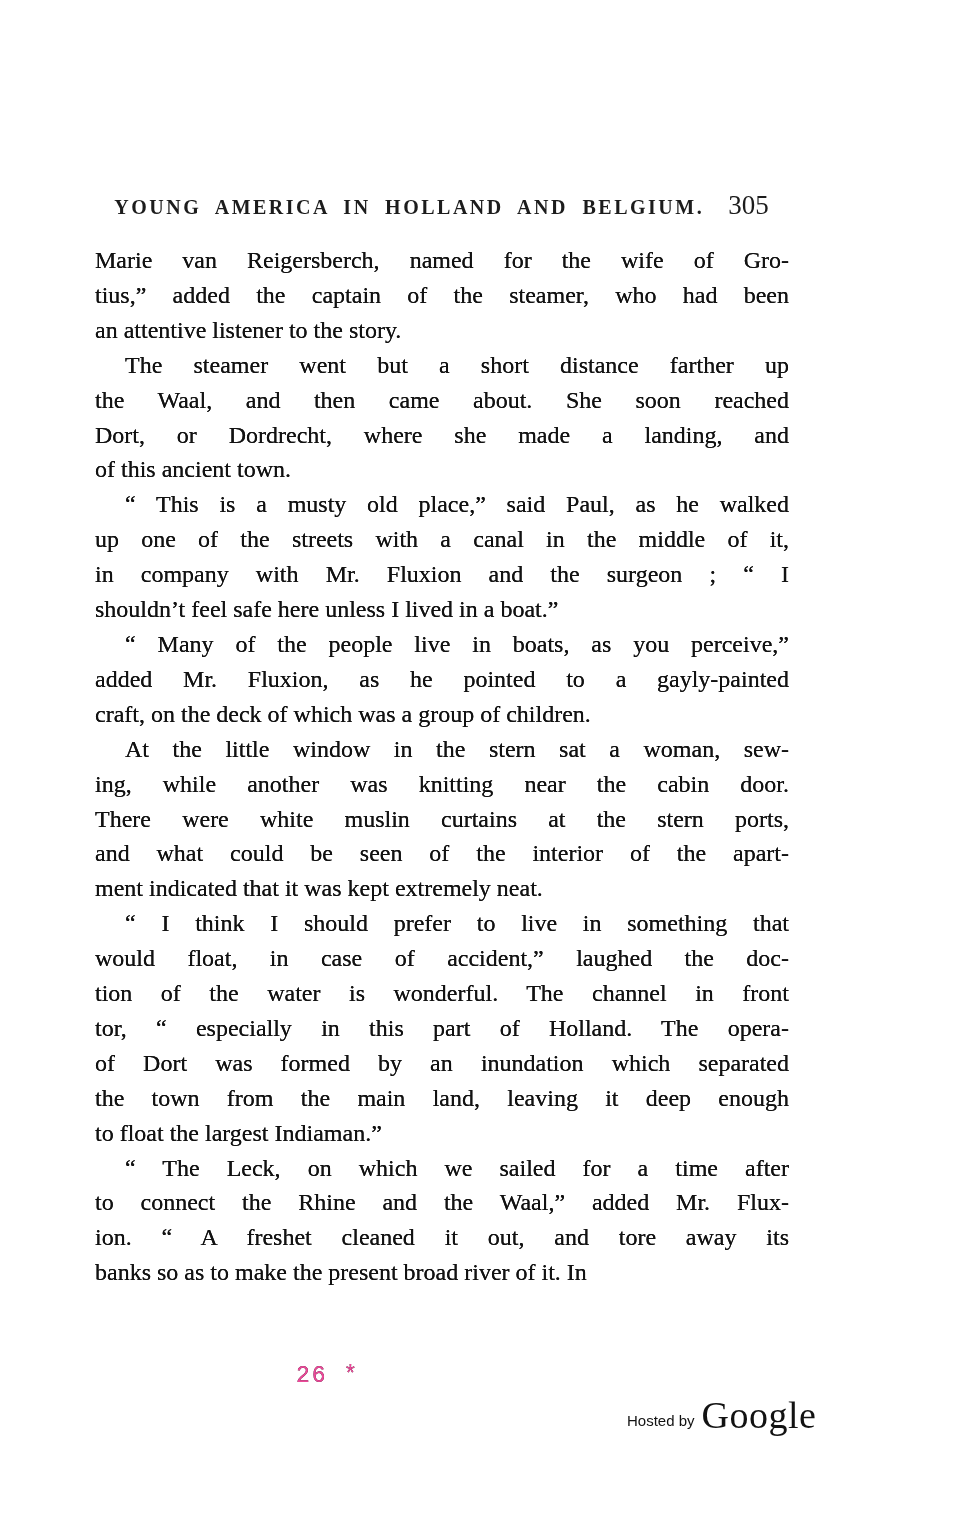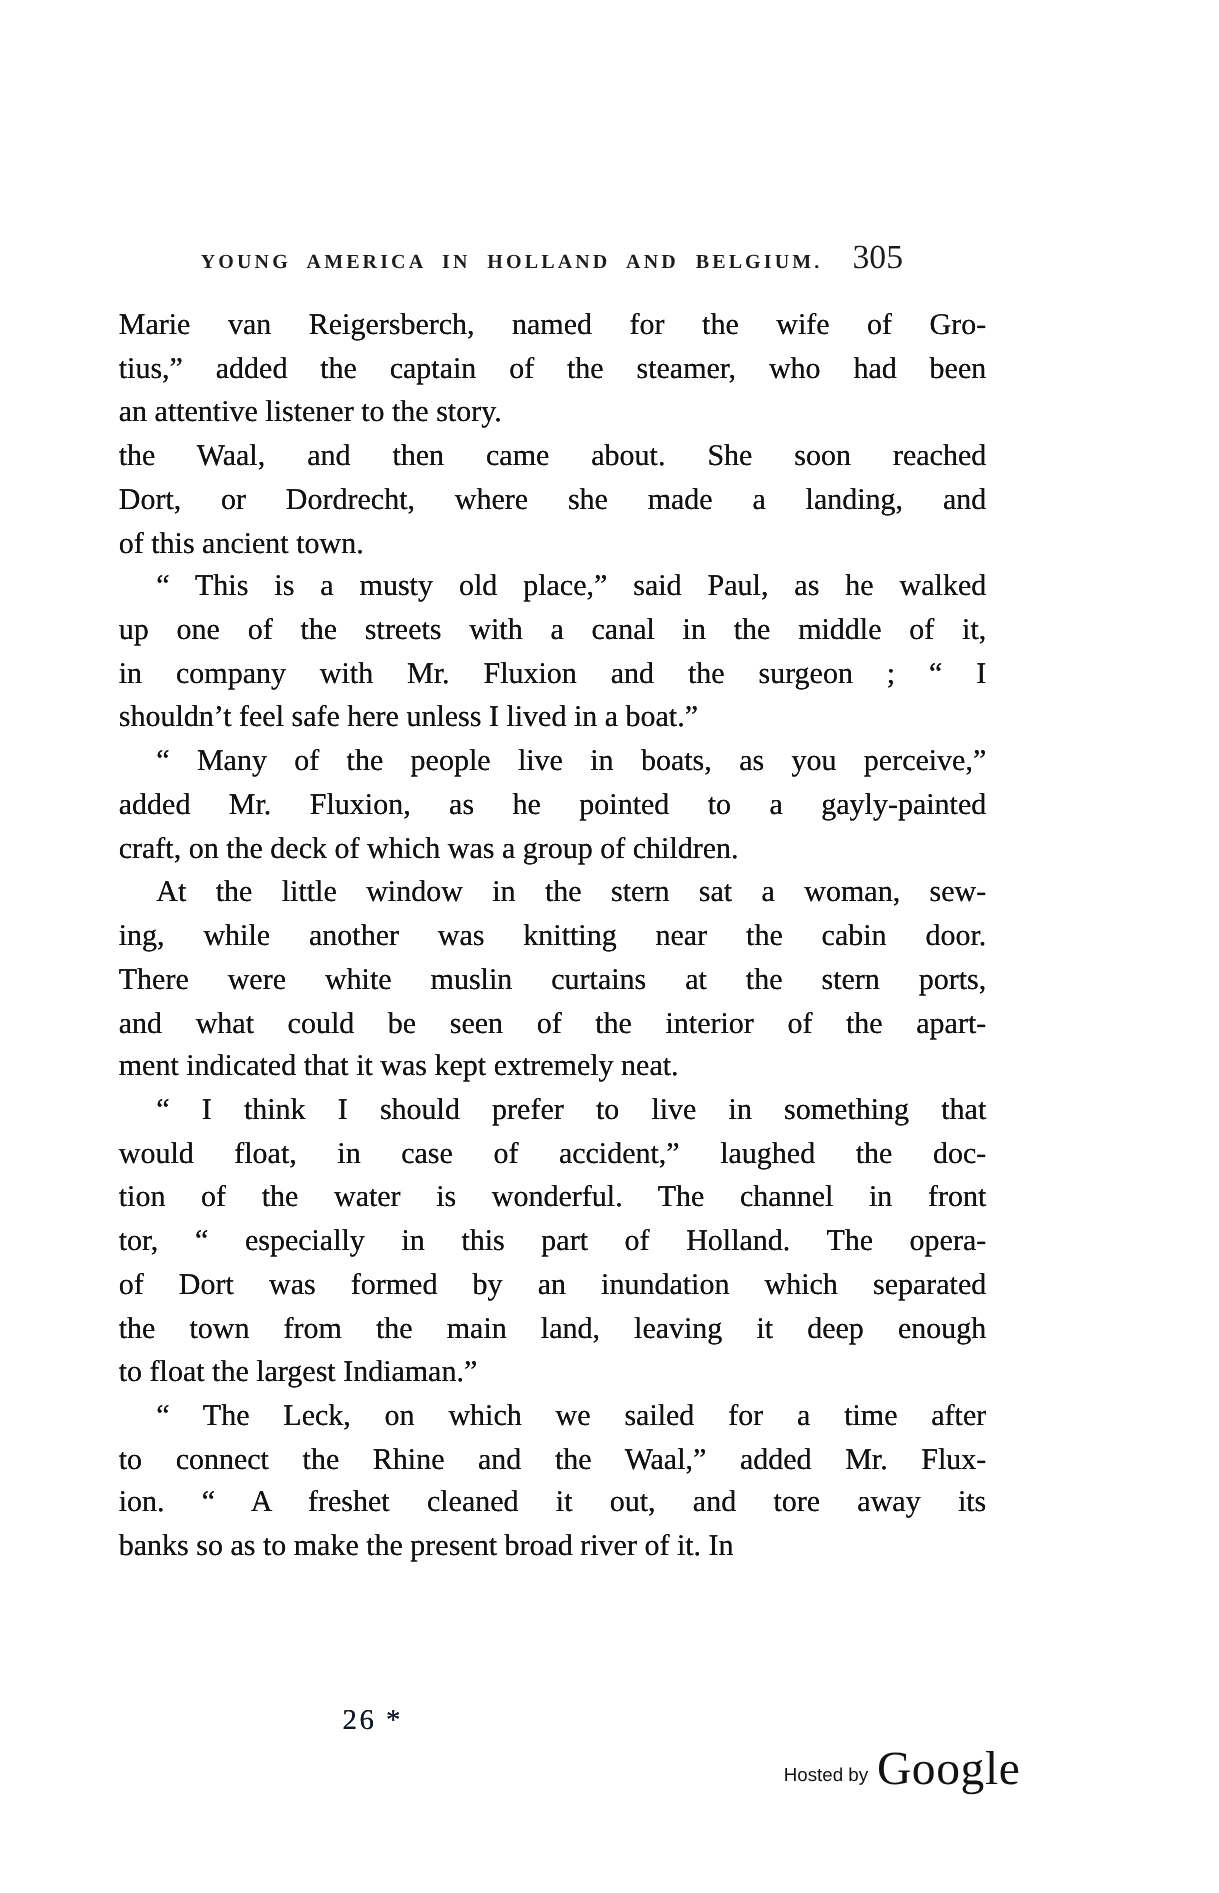--- a/index.html
+++ b/index.html
@@ -20,21 +20,21 @@
     position: absolute;
     top: 190px;
     left: 95px;
     width: 693px;
     display: flex;
     justify-content: center;
     align-items: baseline;
     white-space: nowrap;
   }
   .running-title {
-    font-size: 16px;
+    font-size: 20px;
     letter-spacing: 2.5px;
     word-spacing: 7px;
     font-weight: bold;
     color: #1c1c1c;
   }
   .page-number {
     font-size: 27px;
     margin-left: 24px;
     font-weight: normal;
     color: #1c1c1c;
@@ -53,25 +53,26 @@
   .line {
     text-align: justify;
     text-align-last: justify;
     white-space: normal;
   }
   .line.last { text-align-last: left; }
   .line.first { text-indent: 30px; }
   .signature-mark {
     position: absolute;
     top: 1363px;
-    left: 274px;
+    left: 296px;
     font-size: 23px;
     letter-spacing: 2px;
-    color: #0f172a;
+    color: #ec4899;
     text-shadow: 0 0 0.4px #121212;
+    font-family: Liberation Mono, monospace;
   }
   .hosted {
     position: absolute;
     top: 1393px;
     left: 627px;
     display: flex;
     align-items: center;
     white-space: nowrap;
     color: #121212;
   }
@@ -97,20 +98,21 @@
     <span class="page-number">305</span>
   </div>
 
   <div class="body-block">
       <div class="para">
         <div class="line">Marie van Reigersberch, named for the wife of Gro-</div>
         <div class="line">tius,” added the captain of the steamer, who had been</div>
         <div class="line last">an attentive listener to the story.</div>
       </div>
       <div class="para">
+        <div class="line first">The steamer went but a short distance farther up</div>
         <div class="line">the Waal, and then came about.  She soon reached</div>
         <div class="line">Dort, or Dordrecht, where she made a landing, and</div>
         <div class="line last">of this ancient town.</div>
       </div>
       <div class="para">
         <div class="line first">“ This is a musty old place,” said Paul, as he walked</div>
         <div class="line">up one of the streets with a canal in the middle of it,</div>
         <div class="line">in company with Mr. Fluxion and the surgeon ; “ I</div>
         <div class="line last">shouldn’t feel safe here unless I lived in a boat.”</div>
       </div>

